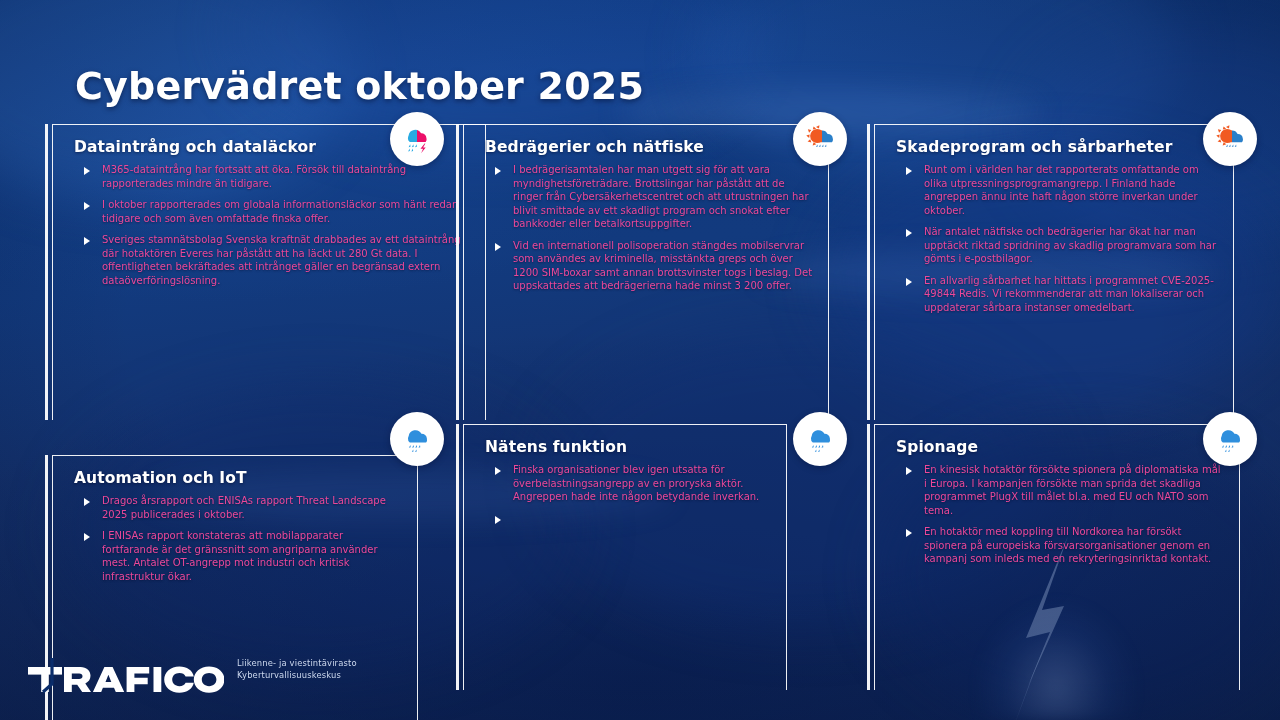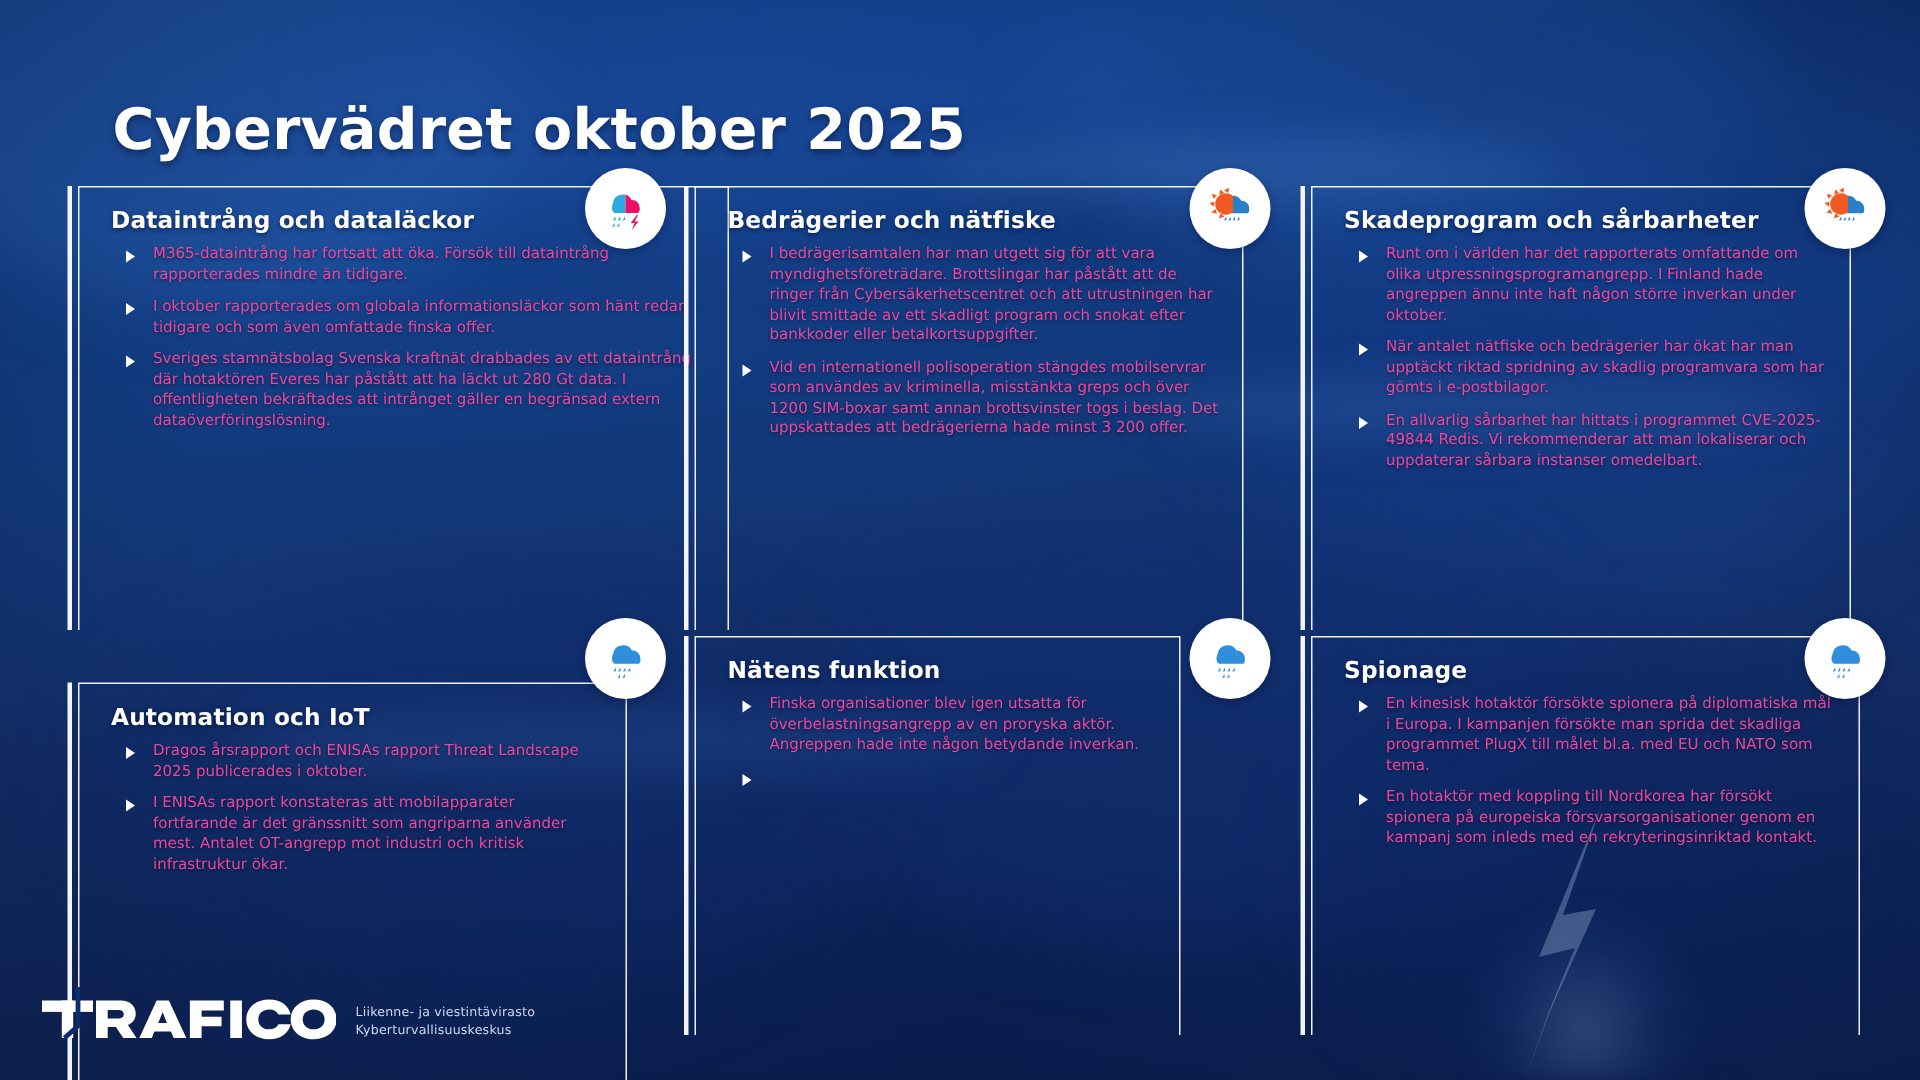--- a/index.html
+++ b/index.html
@@ -78,21 +78,21 @@
 
   
   .badge {
     position:absolute; width:54px; height:54px; border-radius:50%;
     background:#ffffff; box-shadow:0 2px 6px rgba(0,12,45,.35);
     display:flex; align-items:center; justify-content:center;
   }
   .badge svg { display:block; }
 
   
-  .logo-wrap { position:absolute; left:28px; bottom:22px; display:flex; align-items:flex-end; gap:13px; }
+  .logo-wrap { position:absolute; left:28px; bottom:22px; display:flex; align-items:flex-start; gap:13px; }
   .logo-sub { color:#cdd9ee; font-size:8.4px; line-height:1.42; padding-bottom:5px; letter-spacing:.15px; }
 </style>
 </head>
 <body>
 
 <div id="bg">
   <div class="bg-base"></div>
 
   <div class="cloud-blob" style="left:-80px;  top:-60px;  width:430px; height:260px; background:rgba(46,104,190,.42);"></div>
   <div class="cloud-blob" style="left:230px;  top:-90px;  width:520px; height:240px; background:rgba(30,80,165,.40);"></div>

